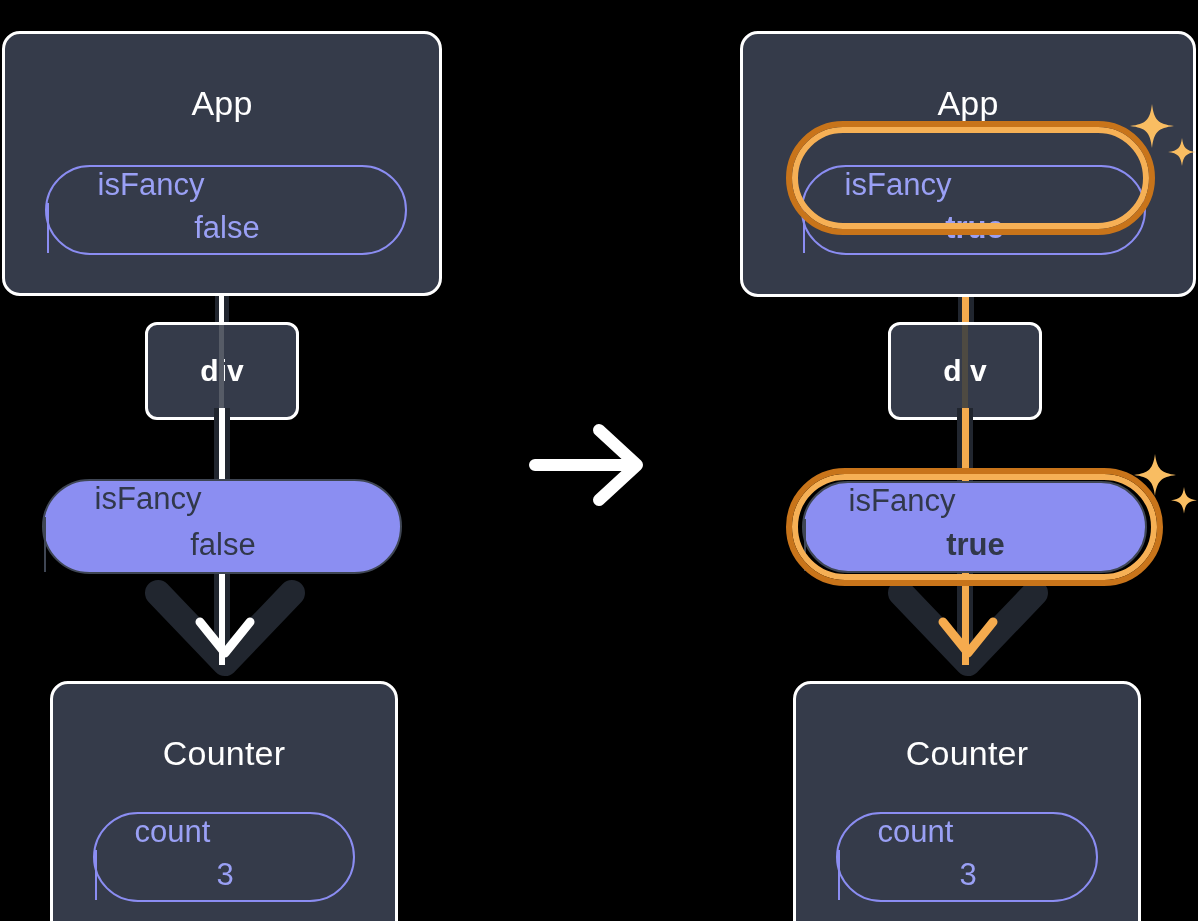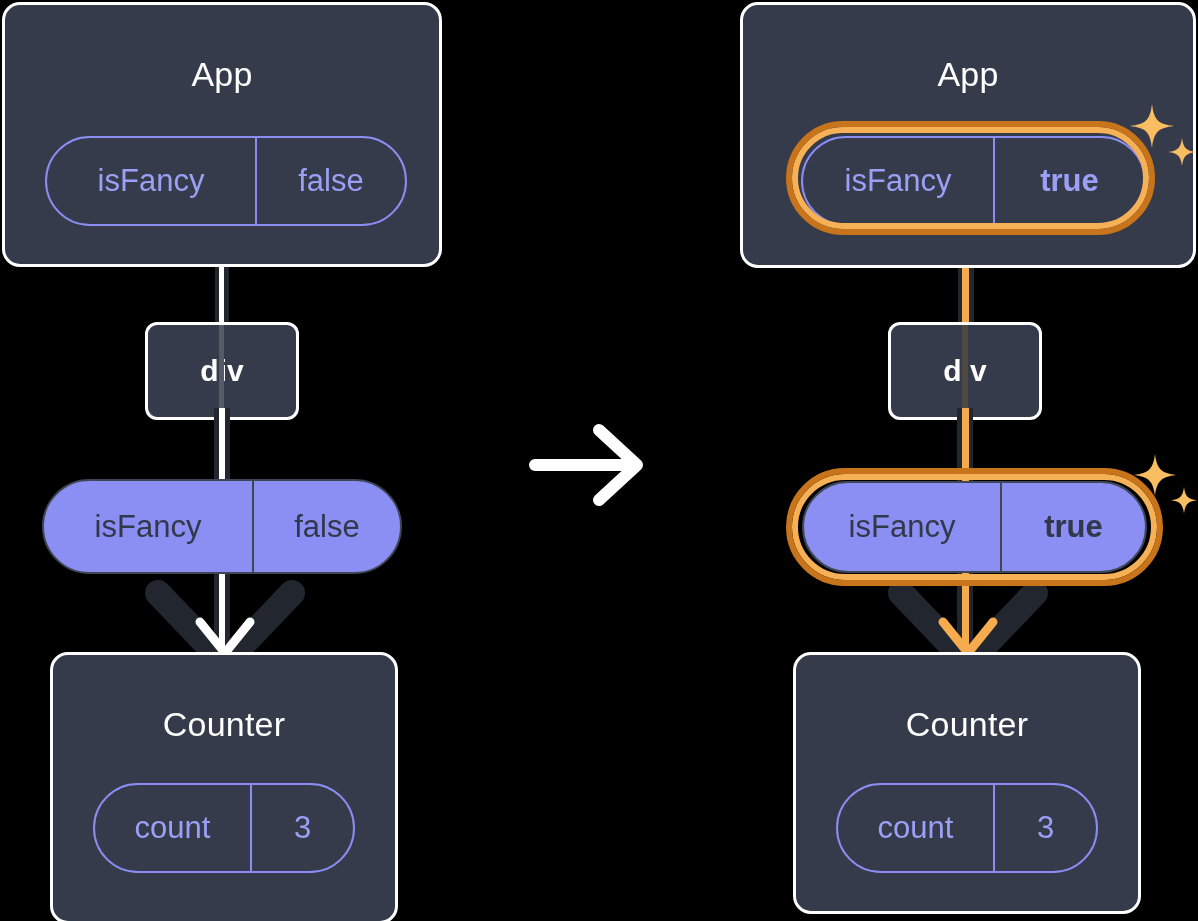--- a/index.html
+++ b/index.html
@@ -21,20 +21,21 @@
   }
 
   
   .compbox {
     position: absolute;
     background: #353b4a;
     border: 3px solid #ffffff;
     border-radius: 18px;
     box-sizing: border-box;
     z-index: 30;
+    margin-top: 29px;
   }
   .compbox .comp-title {
     position: absolute;
     left: 0;
     right: 0;
     text-align: center;
     color: #ffffff;
     font-size: 34px;
     font-weight: 400;
     letter-spacing: 0.2px;
@@ -57,20 +58,21 @@
   }
 
   
   .pill {
     position: absolute;
     box-sizing: border-box;
     display: flex;
     align-items: stretch;
     border-radius: 999px;
     z-index: 40;
+    flex-direction: column;
   }
   .pill .seg {
     display: flex;
     align-items: center;
     justify-content: center;
     box-sizing: border-box;
     font-size: 31px;
   }
   .pill .seg-name { flex: 0 0 auto; }
   .pill .seg-val  { flex: 1 1 auto; }

